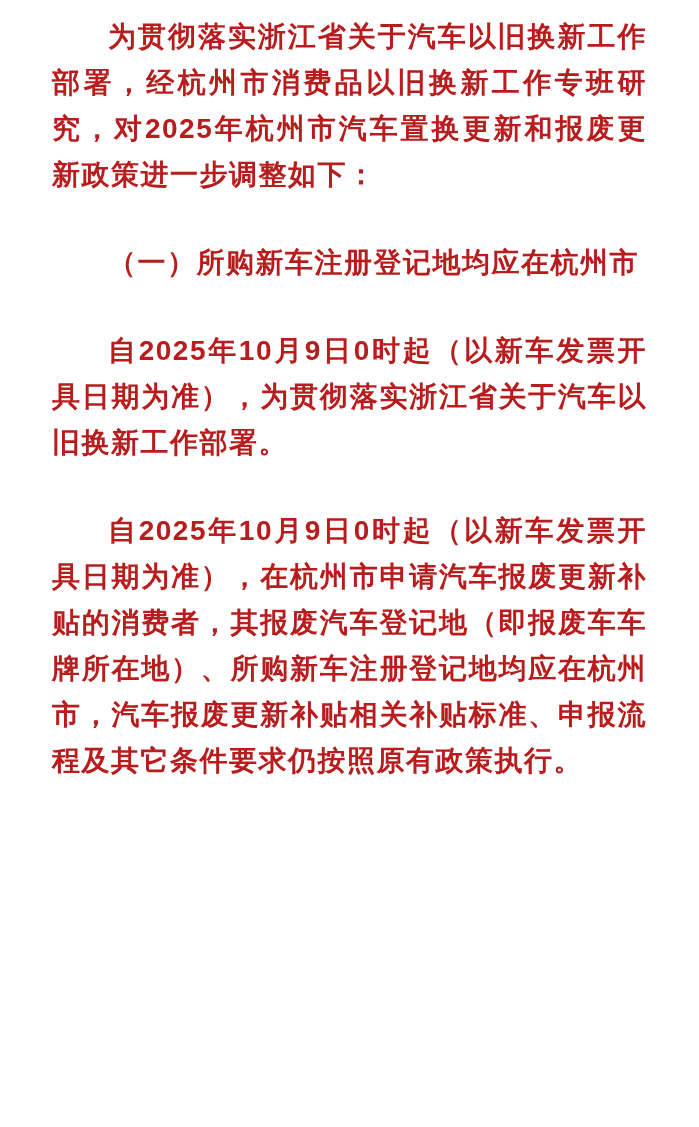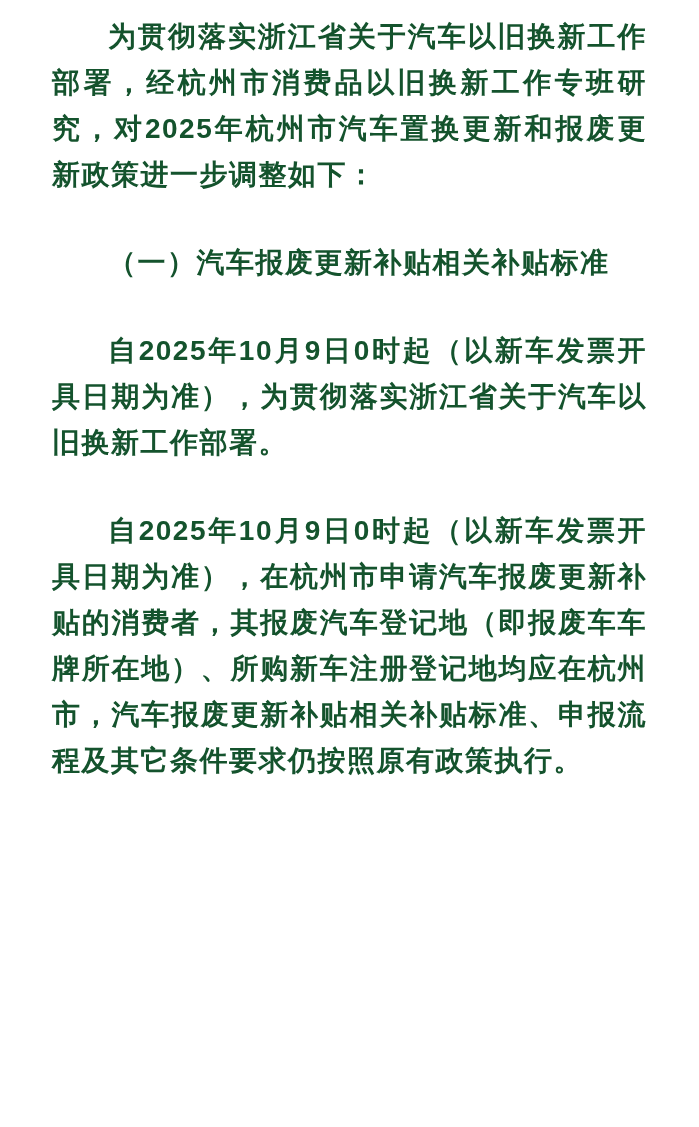--- a/index.html
+++ b/index.html
@@ -13,37 +13,37 @@
     height: 1127px;
     overflow: hidden;
   }
   .article {
     padding: 14px 52px 20px 52px;
     font-family: "Liberation Sans", sans-serif;
     font-size: 28px;
     line-height: 46px;
     letter-spacing: 1.5px;
     font-weight: 600;
-    color: #14532d;
+    color: #b91c1c;
     text-align: justify;
   }
   .para {
     margin: 0 0 42px 0;
     text-indent: 2em;
   }
   .para:last-child {
     margin-bottom: 0;
   }
 </style>
 </head>
 <body>
 
 <main class="article">
   <p class="para">为贯彻落实浙江省关于汽车以旧换新工作部署，经杭州市消费品以旧换新工作专班研究，对2025年杭州市汽车置换更新和报废更新政策进一步调整如下：</p>
 
-  <p class="para">（一）汽车报废更新补贴相关补贴标准</p>
+  <p class="para">（一）所购新车注册登记地均应在杭州市</p>
 
   <p class="para">自2025年10月9日0时起（以新车发票开具日期为准），为贯彻落实浙江省关于汽车以旧换新工作部署。</p>
 
 
 
   <p class="para">自2025年10月9日0时起（以新车发票开具日期为准），在杭州市申请汽车报废更新补贴的消费者，其报废汽车登记地（即报废车车牌所在地）、所购新车注册登记地均应在杭州市，汽车报废更新补贴相关补贴标准、申报流程及其它条件要求仍按照原有政策执行。</p>
 </main>
 
 </body></html>

